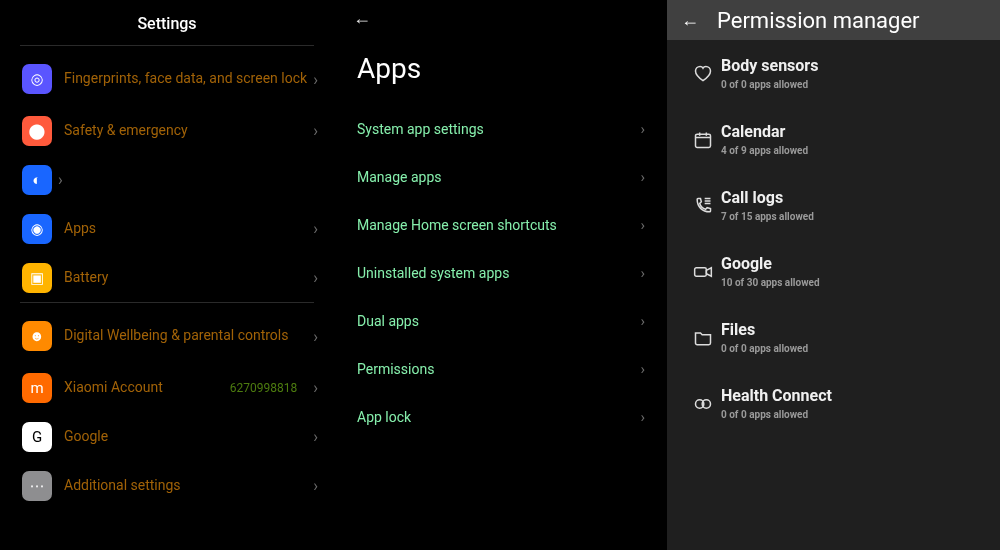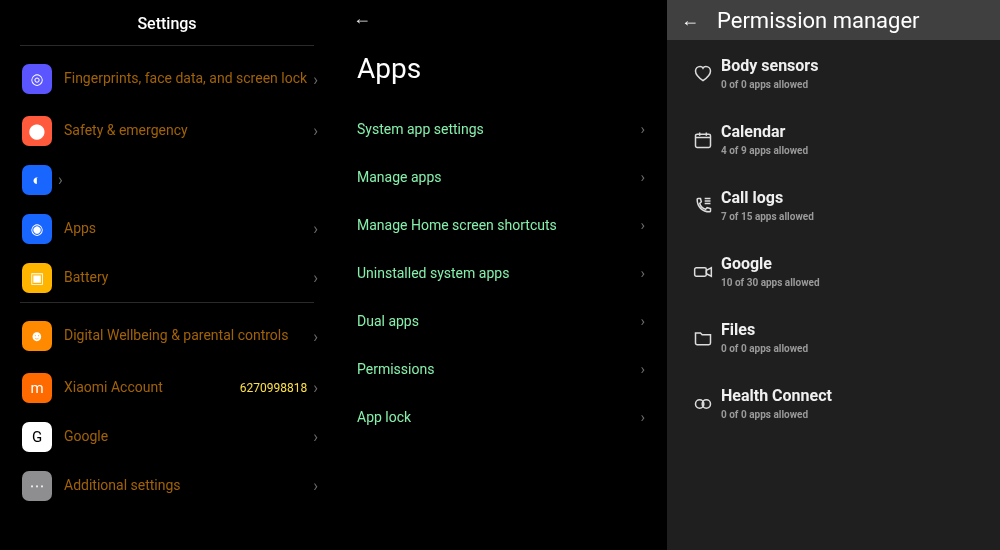--- a/index.html
+++ b/index.html
@@ -7,21 +7,21 @@
   .col { height:550px; overflow:hidden; }
   
   .col1 { width:334px; background:#000; padding-top:8px; }
   .p1-title { text-align:center; font-size:16px; font-weight:500; color:#fff; padding:6px 0 12px 0; }
   .p1-divider { height:1px; background:#2a2a2a; margin:0 20px 6px 20px; }
   .p1-item { display:flex; align-items:center; height:49px; padding-left:22px; padding-right:16px; cursor:pointer; }
   .p1-item.tall { height:54px; }
   .p1-icon { width:30px; height:30px; border-radius:7px; display:flex; align-items:center; justify-content:center; flex-shrink:0; }
   .p1-text { flex:1; padding-left:12px; font-size:14px; color:#a16207; line-height:1.25; }
   .p1-chevron { color:#6a6a6a; font-size:16px; margin-left:6px; }
-  .p1-sub { color:#fde047; font-size:12px; margin-right:0; }
+  .p1-sub { color:#4d7c0f; font-size:12px; margin-right:10px; }
   
   .ic-fp      { background:#5a55ff; } .ic-safety{background:#ff5a3c;} .ic-privacy{background:#1966ff;}
   .ic-apps    { background:#1966ff;} .ic-batt{background:#ffb400;} .ic-dw{background:#ff8a00;}
   .ic-xiaomi  { background:#ff6a00;} .ic-google{background:#fff;} .ic-more{background:#8e8e90;}
   
   .p1-icon span{font-size:15px; color:#fff;}
   .ic-google span{color:#000;}
   
   .col2 { width:333px; background:#000; border-left:1px solid #000; }
   .p2-head { display:flex; align-items:center; height:36px; padding-left:18px; }

